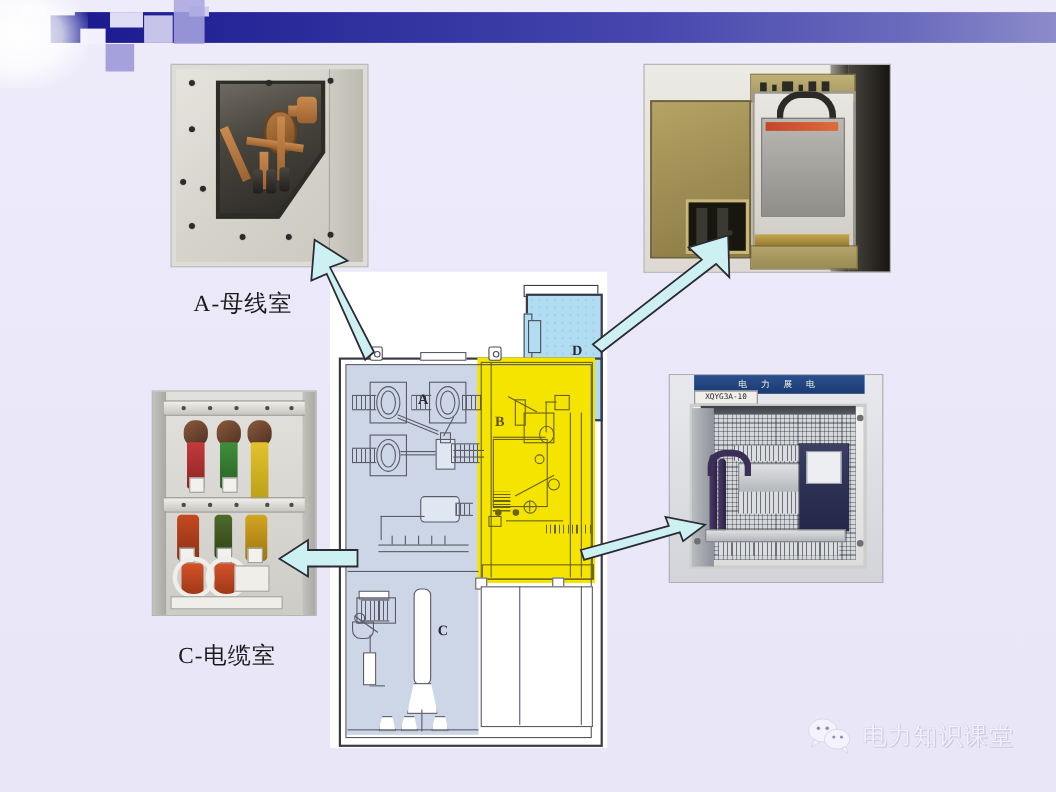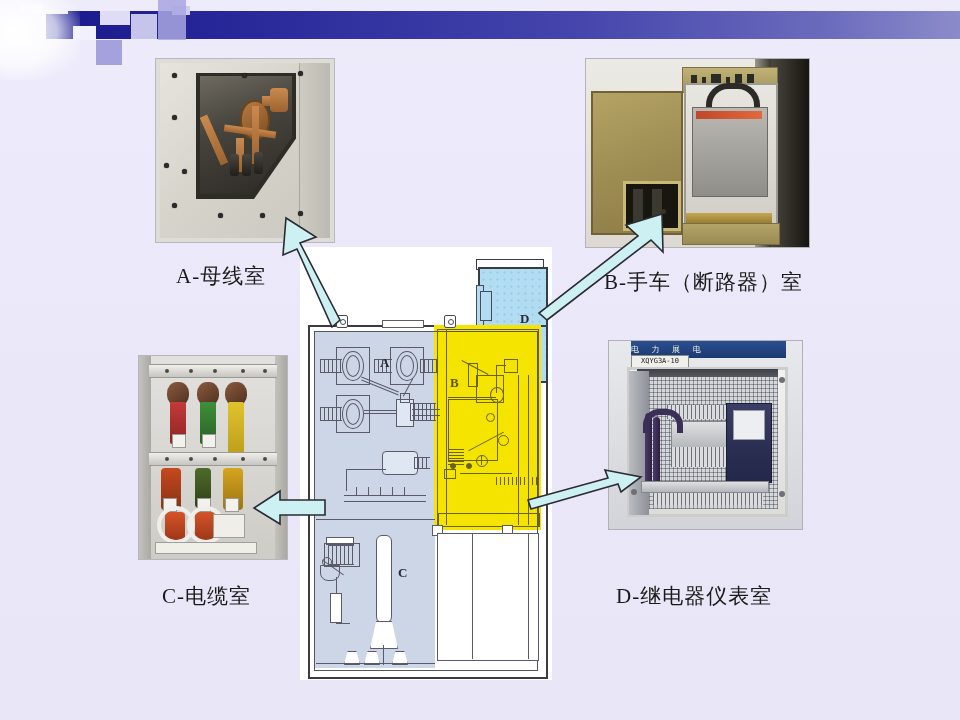--- a/index.html
+++ b/index.html
@@ -132,21 +132,21 @@
   .pc-box { position:absolute; background:#efeee9; border:1px solid #a09f9a; }
 
   
   #photo-d { left: 608px; top: 340px; width: 195px; height: 190px;
              border:1px solid #b0b0b6; background:#cfcfd4; }
   .pd-bg { position:absolute; left:0; top:0; right:0; bottom:0;
            background: linear-gradient(180deg,#e8e9ec 0%, #d2d4d9 100%); }
   .pd-bluebar { position:absolute; left:22px; top:0px; right:16px; height:17px;
                 background: linear-gradient(180deg,#2b4f8e,#1b3a72); }
   .pd-bluebar span { color:#f5f3e8; font-size:8px; letter-spacing:5px; display:block;
-                     line-height:17px; font-family:"DejaVu Sans",sans-serif;}
+                     text-align:center; line-height:17px; font-family:"DejaVu Sans",sans-serif;}
   .pd-tag { position:absolute; left:22px; top:14px; width:56px; height:11px;
             background:#f0efeb; border:1px solid #8b8a86; color:#222; font-size:7px;
             line-height:11px; text-align:center; font-family:"DejaVu Sans Mono",monospace;}
   .pd-frame { position:absolute; left:18px; top:26px; right:14px; bottom:12px;
               background: linear-gradient(180deg,#f2f2f0,#dcdcda); border:3px solid #cdcdcb; }
   .pd-interior { position:absolute; left:28px; top:36px; right:24px; bottom:20px;
                  background: repeating-linear-gradient(0deg,#9fa3a8 0 1px,#e9eaec 1px 4px),
                              repeating-linear-gradient(90deg,#9fa3a8 0 1px,#e9eaec 1px 4px);
                  background-blend-mode: multiply; }
   .pd-topdark { position:absolute; left:28px; top:28px; right:24px; height:16px;
@@ -548,18 +548,33 @@
 
       <polygon points="547,320 651,240 663,252 662,214 626,225 638,236 539,313"></polygon>
 
       <polygon points="325,500 280,500 280,491 254,508 280,524 280,515 325,515"></polygon>
 
       <polygon points="531,509 618,484 621,492 641,477 605,470 608,478 528,500"></polygon>
     </g>
   </svg>
 
   <div class="cap" id="cap-a">A-母线室</div>
-  <div class="cap" id="cap-b">B-手车（断路器）室</div>
   <div class="cap" id="cap-c">C-电缆室</div>
-  <div class="cap" id="cap-d">D-继电器仪表室</div>
-
+
+  <div id="watermark">
+    <svg width="42" height="34" viewBox="0 0 42 34">
+      <g fill="#f4f3fb" stroke="#d8d5ea" stroke-width="0.8">
+        <ellipse cx="15" cy="12" rx="13" ry="10.5"></ellipse>
+        <polygon points="7,20 5,27 12,23"></polygon>
+        <ellipse cx="28" cy="20" rx="11.5" ry="9"></ellipse>
+        <polygon points="36,27 38,33 32,29"></polygon>
+      </g>
+      <g fill="#8f8cb0">
+        <circle cx="11" cy="10" r="1.6"></circle>
+          <circle cx="19" cy="10" r="1.6"></circle>
+        <circle cx="25" cy="18" r="1.4"></circle>
+          <circle cx="32" cy="18" r="1.4"></circle>
+      </g>
+    </svg>
+    <span class="wm-text">电力知识课堂</span>
+  </div>
 
 </div>
 
 </body></html>

